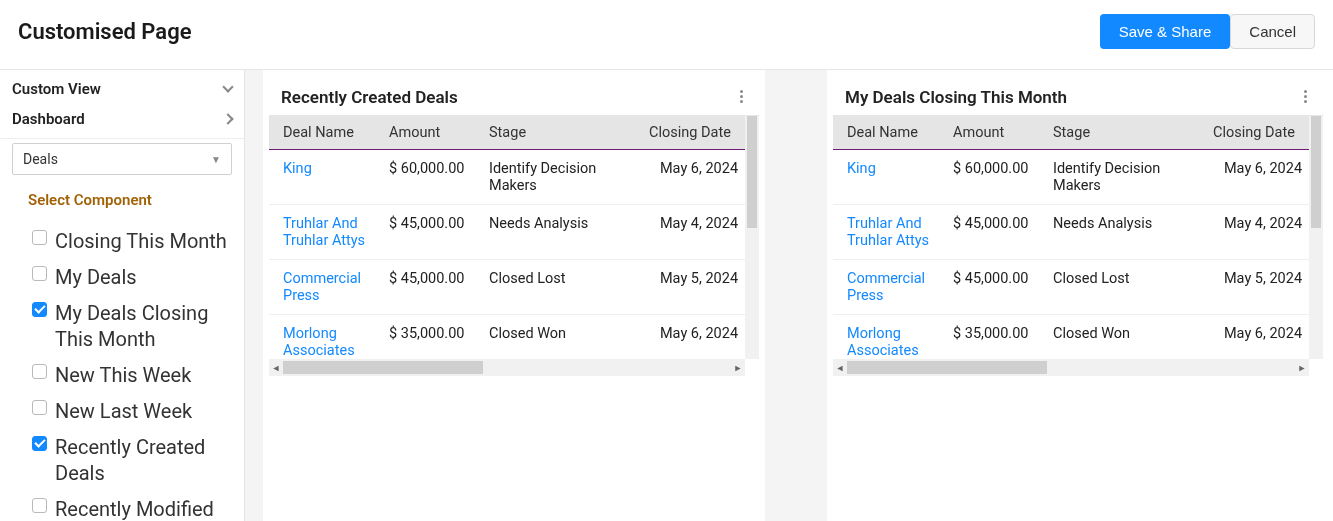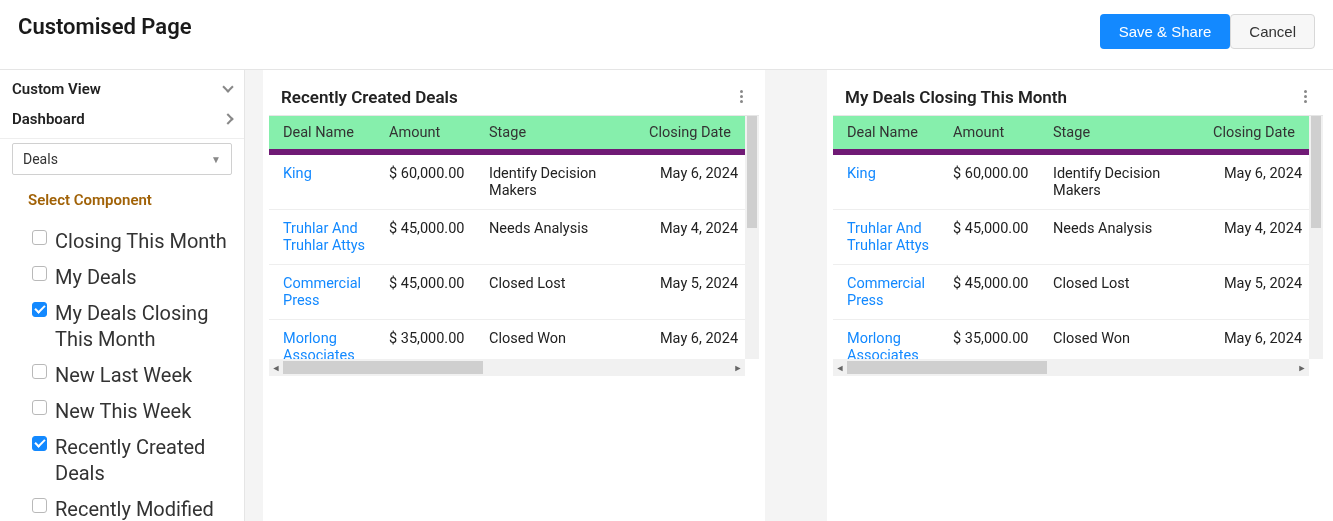--- a/index.html
+++ b/index.html
@@ -7,20 +7,21 @@
     font-family: -apple-system, BlinkMacSystemFont, "Segoe UI", Roboto, Arial, sans-serif;
     font-size: 14px;
     color: #222;
     background: #fff;
     width: 1333px;
     height: 521px;
     overflow: hidden;
   }
   .top-header {
     display: flex;
+    align-items: center;
     justify-content: space-between;
     padding: 14px 18px 20px 18px;
     border-bottom: 1px solid #e5e5e5;
   }
   .page-title {
     font-size: 22px;
     font-weight: 600;
     color: #1a1a1a;
   }
   .header-actions { display: flex; }
@@ -184,22 +185,22 @@
     width: 100%;
     border-collapse: collapse;
     table-layout: fixed;
   }
   table.data th {
     text-align:left;
     font-weight:400;
     font-size:14.5px;
     color:#333;
     padding: 8px 10px;
-    border-bottom:6px solid #701a75;
-    background:#86efac;
+    border-bottom:1px solid #701a75;
+    background:#e5e5e5;
   }
   table.data td {
     font-size:14.5px;
     padding: 10px 10px;
     border-bottom:1px solid #eee;
     vertical-align: top;
     color:#222;
   }
   table.data td.deal a { color:#1389ff; text-decoration:none; }
   .col-deal { width: 110px; padding-left:14px !important; }
@@ -275,25 +276,25 @@
         <div class="comp-item">
           <span class="cbx"></span>
           <span class="comp-label">My Deals</span>
         </div>
         <div class="comp-item">
           <span class="cbx checked"></span>
           <span class="comp-label">My Deals Closing This Month</span>
         </div>
         <div class="comp-item">
           <span class="cbx"></span>
+          <span class="comp-label">New This Week</span>
+        </div>
+        <div class="comp-item">
+          <span class="cbx"></span>
           <span class="comp-label">New Last Week</span>
-        </div>
-        <div class="comp-item">
-          <span class="cbx"></span>
-          <span class="comp-label">New This Week</span>
         </div>
         <div class="comp-item">
           <span class="cbx checked"></span>
           <span class="comp-label">Recently Created Deals</span>
         </div>
         <div class="comp-item">
           <span class="cbx"></span>
           <span class="comp-label">Recently Modified Deals</span>
         </div>
       </div>

